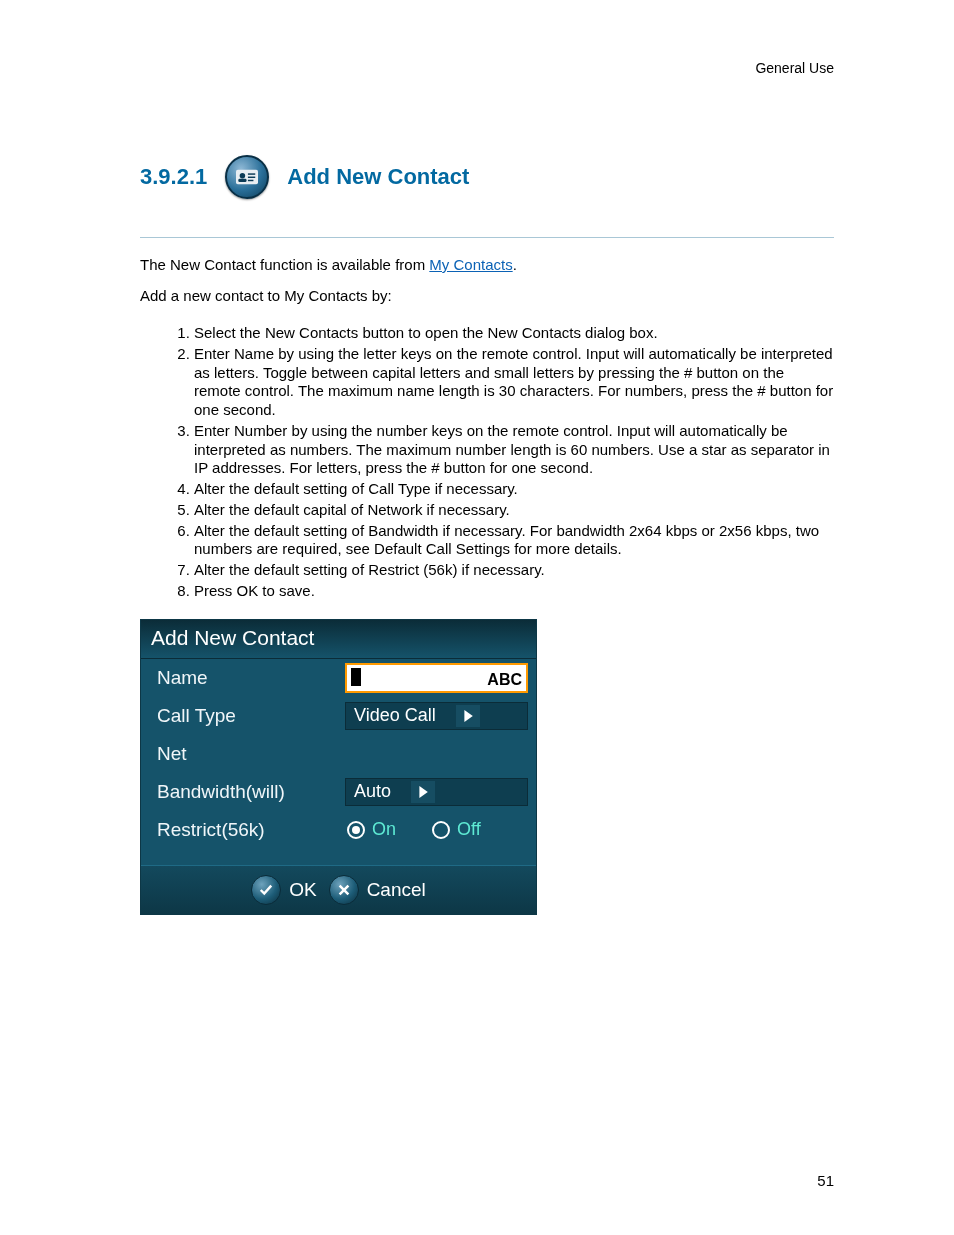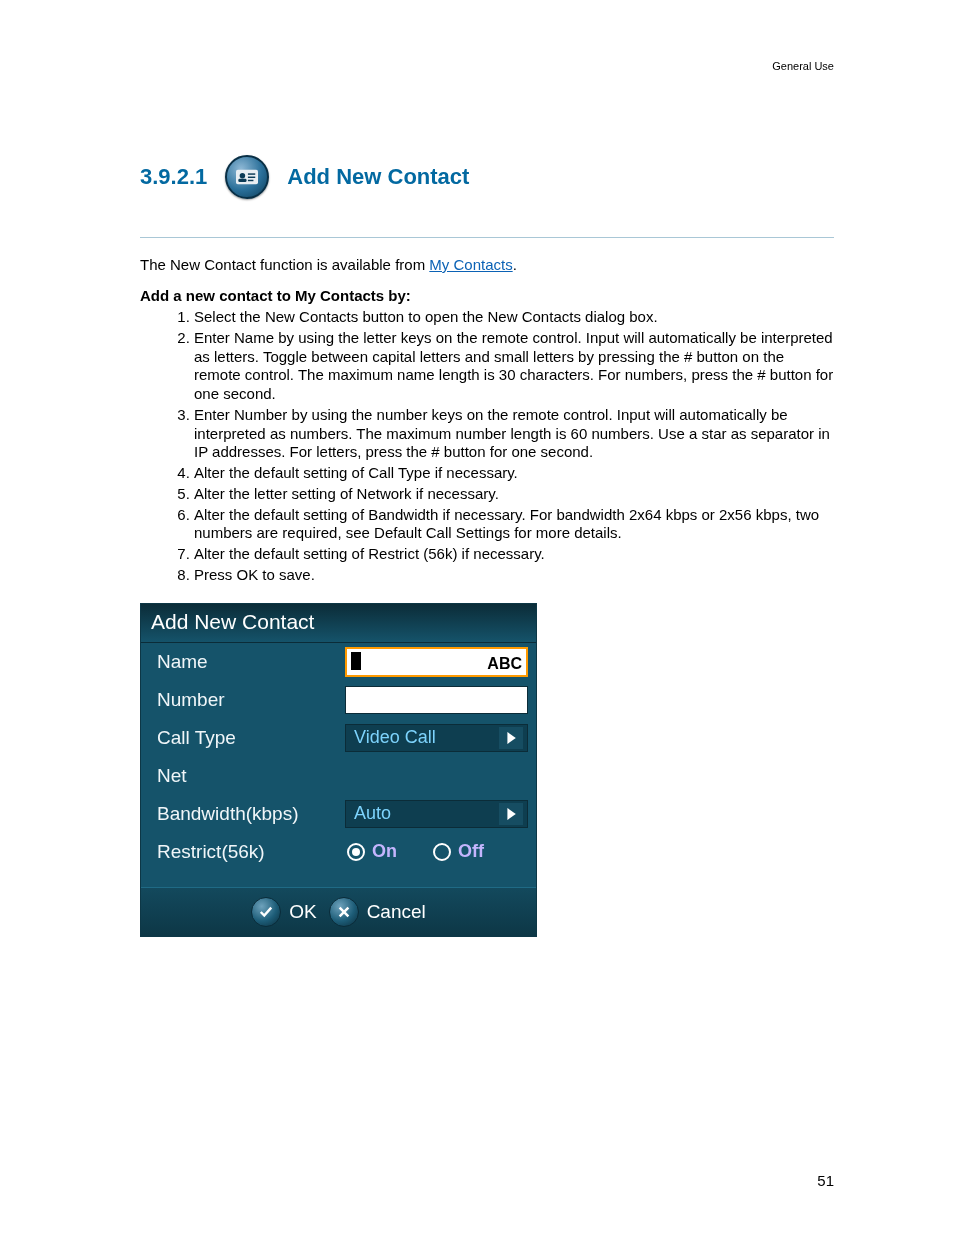--- a/index.html
+++ b/index.html
@@ -15,21 +15,21 @@
     position: relative;
     width: 954px;
     height: 1235px;
     box-sizing: border-box;
     padding: 60px 120px 40px 140px;
   }
   .header-label {
     position: absolute;
     top: 60px;
     right: 120px;
-    font-size: 11px;
+    font-size: 14px;
   }
   .title-row {
     margin-top: 95px;
     display: flex;
     align-items: center;
     gap: 18px;
   }
   .section-number,
   .section-title {
     color: #0369a1;
@@ -45,21 +45,21 @@
     box-shadow: 0 1px 2px rgba(0,0,0,.4);
   }
   .title-icon svg { width: 22px; height: 16px; }
   .hr {
     border: none;
     border-top: 1px solid #a9c7d6;
     margin: 38px 0 18px 0;
   }
   .intro { margin: 0 0 14px 0; }
   .link { color: #0b62b5; text-decoration: underline; text-align: right; }
-  .sub-h { font-weight: bold; margin: 14px 0 4px 0; }
+  .sub-h { font-weight: normal; margin: 14px 0 20px 0; }
   ol.steps {
     margin: 0 0 16px 34px;
     padding: 0 0 0 20px;
   }
   ol.steps li { margin: 2px 0; line-height: 1.25; }
   .page-num {
     position: absolute;
     bottom: 46px;
     right: 120px;
     font-size: 15px;
@@ -119,35 +119,35 @@
     position: absolute; right: 4px; bottom: 2px;
     color: #000; font-size: 16px; font-weight: bold;
   }
   .sel {
     flex: 1;
     height: 26px;
     background: #0e3e50;
     border: 1px solid #0b2c38;
     display: flex; align-items: center;
     padding: 0 4px 0 8px;
-    color: #7dd3fc; font-size: 18px;
-    justify-content: space-between;
+    color: #ffffff; font-size: 18px;
+    justify-content: flex-start;
     gap: 20px;
   }
   .sel .arrow-box {
     width: 24px; height: 22px;
     background: #164d62;
     display: flex; align-items: center; justify-content: center;
   }
   .sel .arrow-box svg { width: 12px; height: 12px; fill: #fff; }
   .radio-inline {
     flex: 1; display: flex; gap: 36px; align-items: center;
     padding-left: 2px;
   }
-  .radio-opt { display: flex; align-items: center; gap: 7px; font-size: 18px; color:#c4b5fd;font-weight:bold; }
+  .radio-opt { display: flex; align-items: center; gap: 7px; font-size: 18px; color:#5eead4; }
   .radio { width: 14px; height: 14px; border: 2px solid #fff; border-radius: 50%; display:inline-flex; align-items:center; justify-content:center; }
   .radio.filled::after { content:""; width:8px; height:8px; background:#fff; border-radius:50%; }
   .dlg-gap { height: 16px; background:#15536a; }
   .dlg-foot {
     background: linear-gradient(#13495d, #0d3746);
     height: 48px;
     border-top: 1px solid #1f6a85;
     display: flex; align-items: center; justify-content: center; gap: 12px;
     font-size: 19px;
   }
@@ -186,67 +186,61 @@
   <p class="intro">
     <span>The New Contact function is available from </span><a href="#" class="link">My Contacts</a><span>.</span>
   </p>
 
   <div class="sub-h">Add a new contact to My Contacts by:</div>
   <ol class="steps">
     <li>Select the New Contacts button to open the New Contacts dialog box.</li>
     <li>Enter Name by using the letter keys on the remote control. Input will automatically be interpreted as letters. Toggle between capital letters and small letters by pressing the # button on the remote control. The maximum name length is 30 characters. For numbers, press the # button for one second.</li>
     <li>Enter Number by using the number keys on the remote control. Input will automatically be interpreted as numbers. The maximum number length is 60 numbers. Use a star as separator in IP addresses. For letters, press the # button for one second.</li>
     <li>Alter the default setting of Call Type if necessary.</li>
-    <li>Alter the letter setting of Network if necessary.</li>
+    <li>Alter the default capital of Network if necessary.</li>
     <li>Alter the default setting of Bandwidth if necessary. For bandwidth 2x64 kbps or 2x56 kbps, two numbers are required, see Default Call Settings for more details.</li>
     <li>Alter the default setting of Restrict (56k) if necessary.</li>
     <li>Press OK to save.</li>
   </ol>
 
   <div class="dlg">
     <div class="dlg-title">Add New Contact</div>
     <div class="dlg-body">
 
       <div class="row">
         <div class="row-lbl">Name</div>
         <div class="row-val">
           <div class="txt focus">
             <span class="cursor"></span>
             <span class="mode">ABC</span>
           </div>
         </div>
       </div>
 
-      <div class="row">
-        <div class="row-lbl">Number</div>
-        <div class="row-val">
-          <div class="txt"></div>
-        </div>
-      </div>
 
       <div class="row">
         <div class="row-lbl">Call Type</div>
         <div class="row-val">
           <div class="sel">
             <span>Video Call</span>
             <span class="arrow-box">
                 <svg viewBox="0 0 10 10">
                   <polygon points="2,0 9,5 2,10"></polygon>
                 </svg>
               </span>
           </div>
         </div>
       </div>
 
       <div class="row">
         <div class="row-lbl">Net</div>
       </div>
 
       <div class="row">
-        <div class="row-lbl">Bandwidth(kbps)</div>
+        <div class="row-lbl">Bandwidth(will)</div>
         <div class="row-val">
           <div class="sel">
             <span>Auto</span>
             <span class="arrow-box">
                 <svg viewBox="0 0 10 10">
                   <polygon points="2,0 9,5 2,10"></polygon>
                 </svg>
               </span>
           </div>
         </div>

